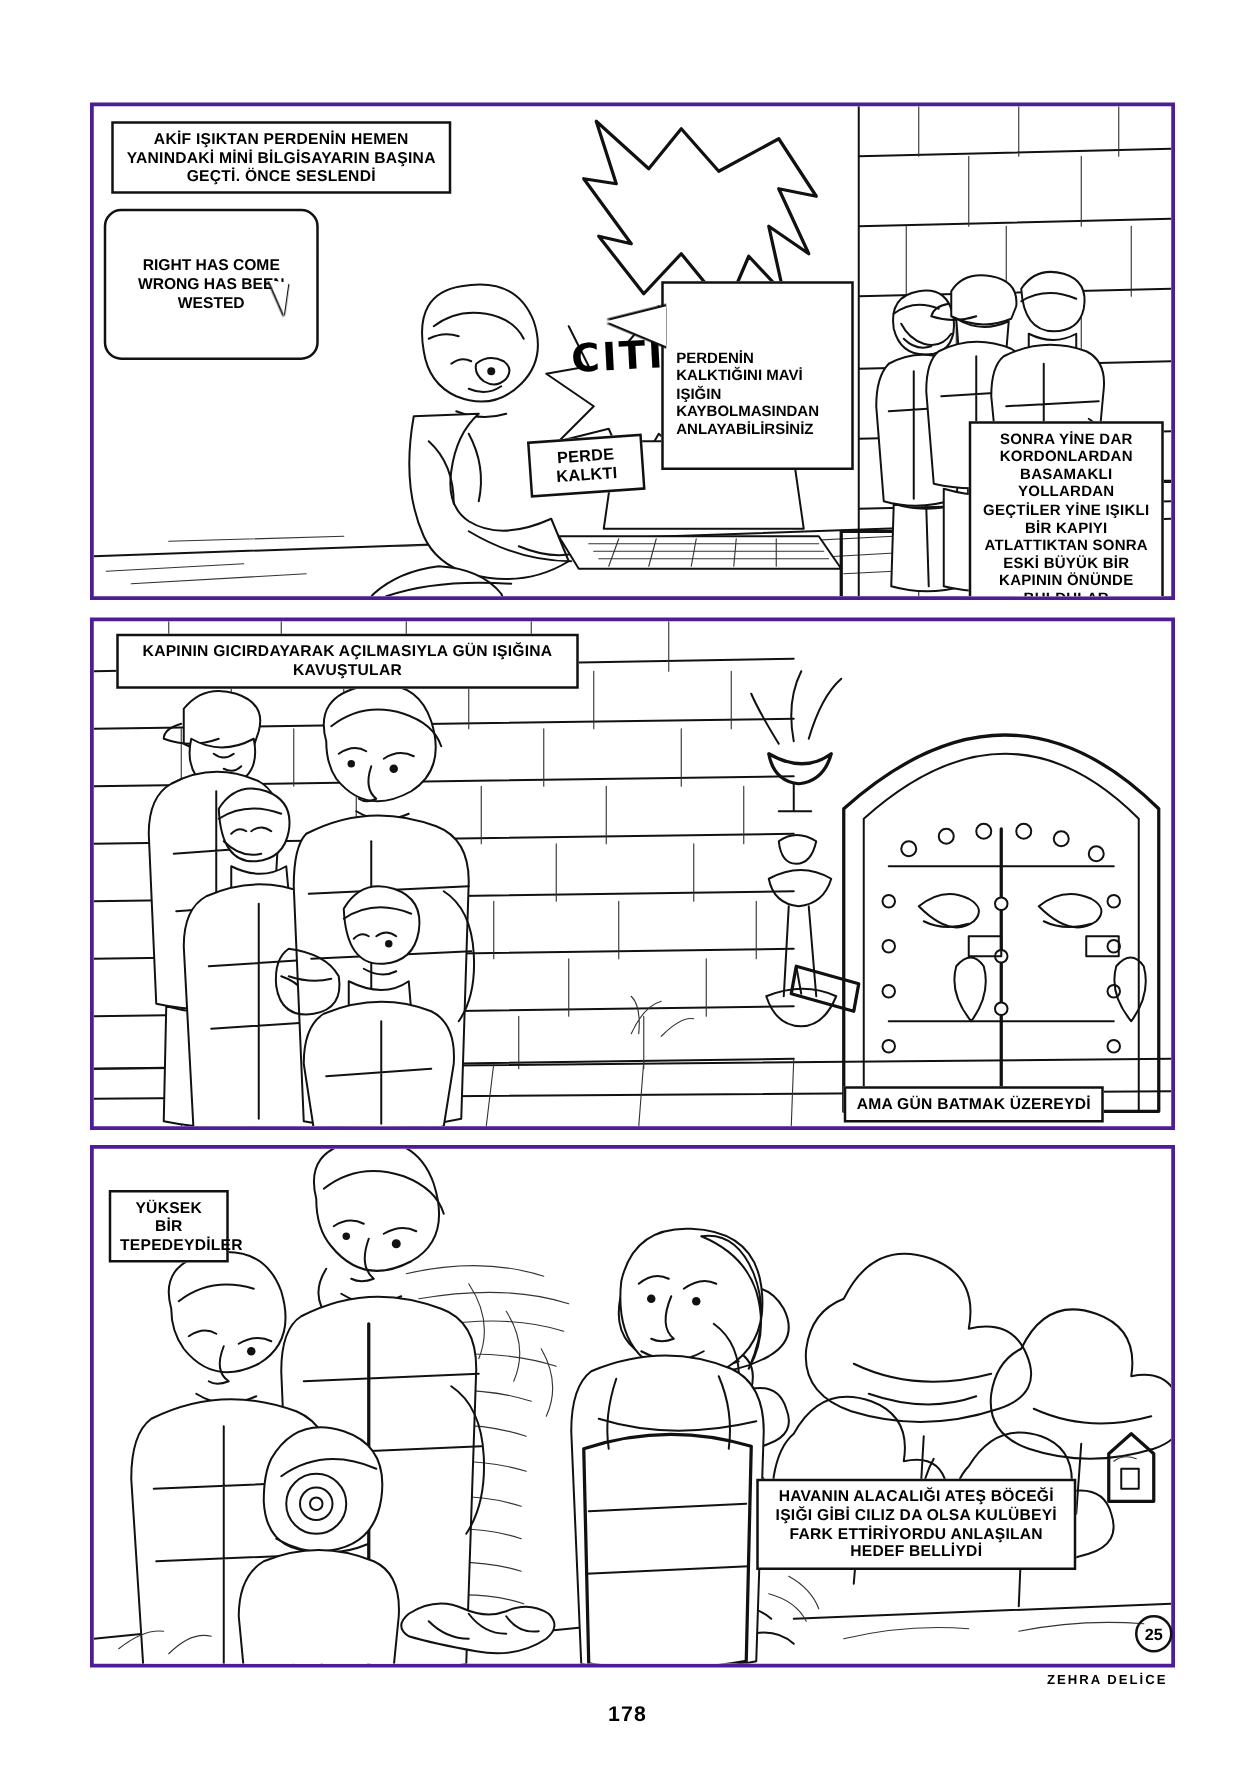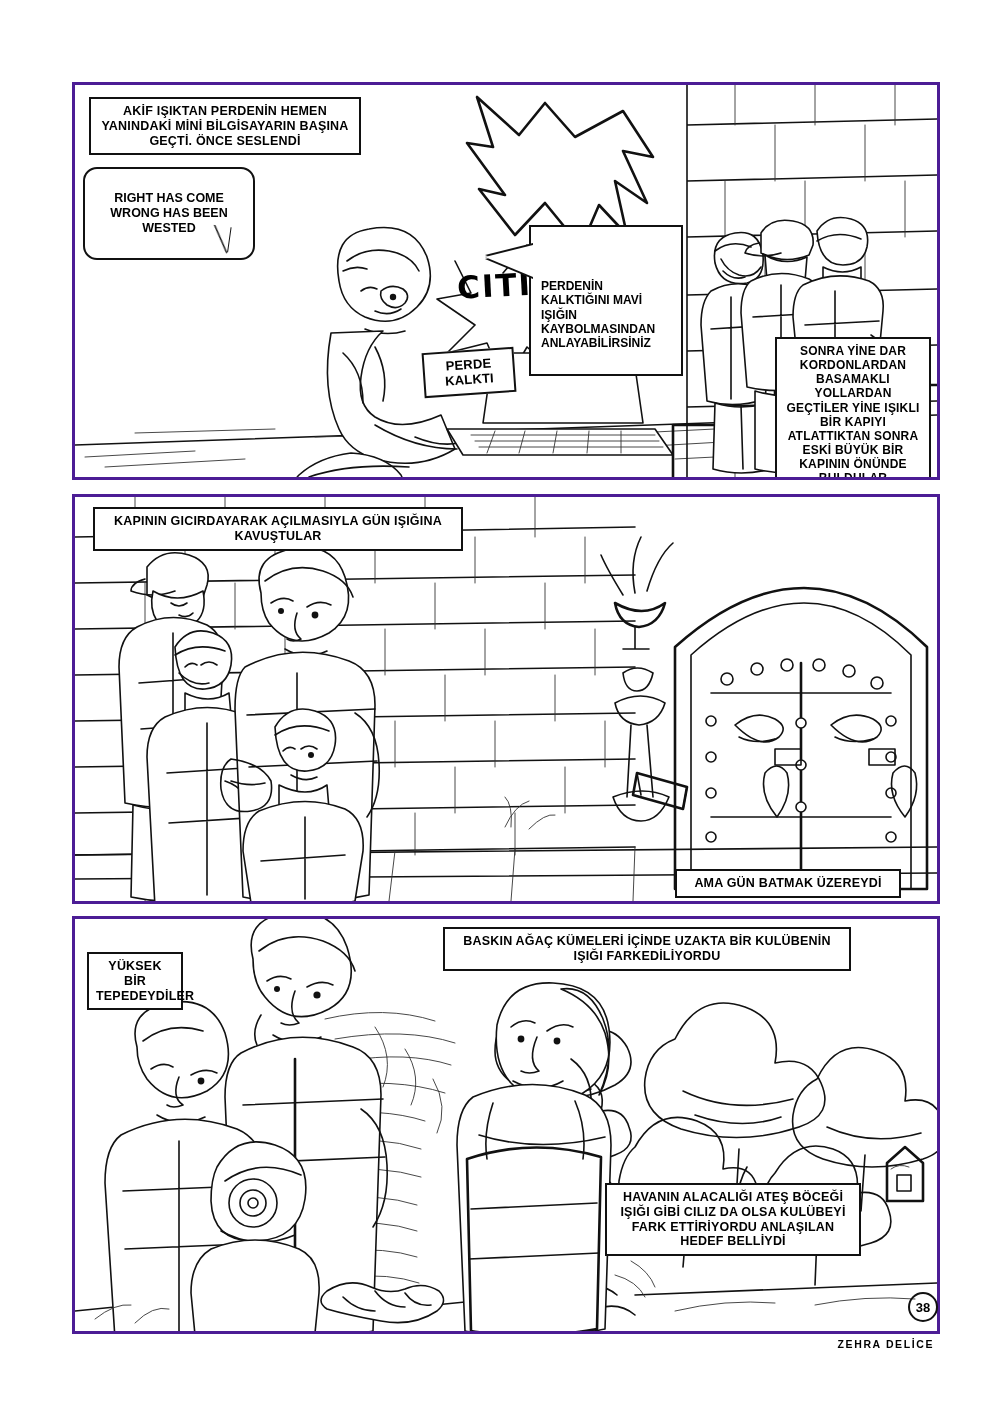--- a/index.html
+++ b/index.html
@@ -43,21 +43,21 @@
     font-weight: 700;
     text-transform: uppercase;
     white-space: pre-line;
     box-sizing: border-box;
   }
   .bubble {
     position: absolute;
     background: #fff;
     border: 2px solid #111;
     border-radius: 14px;
-    padding: 7px 9px;
+    padding: 21px 9px;
     font-size: 12.5px;
     line-height: 1.2;
     text-align: center;
     font-weight: 700;
     text-transform: uppercase;
     white-space: pre-line;
     box-sizing: border-box;
   }
   .bubble .tail {
     position: absolute;
@@ -92,21 +92,21 @@
     border-top: 12px solid transparent;
     border-bottom: 20px solid transparent;
     border-right: 48px solid #fff;
     filter: drop-shadow(0 -2px 0 #111) drop-shadow(0 2px 0 #111);
   }
   #cap-1d { left: 700px; top: 252px; width: 156px; text-align: center; font-size: 12px;}
   #cap-1e { left: 348px; top: 265px; width: 92px; font-size: 13px; transform: rotate(-4deg); }
 
   
   #cap-2a { left: 18px;  top: 10px;  width: 370px; }
-  #cap-2b { left: 600px; top: 372px; width: 226px; }
+  #cap-2b { left: 600px; top: 372px; width: 208px; }
 
   
   #cap-3a { left: 12px;  top: 12px;  width: 96px; margin-top: 21px; }
   #cap-3b { left: 368px; top: 8px;   width: 408px; }
   #cap-3c { left: 530px; top: 264px; width: 256px; }
 
   
   svg.art { position: absolute; left: 0; top: 0; width: 100%; height: 100%; }
   svg.art * { vector-effect: non-scaling-stroke; }
   .ln  { fill: none; stroke: #111; stroke-width: 1.6; stroke-linecap: round; stroke-linejoin: round; }
@@ -449,20 +449,20 @@
       <path class="ln" d="M418 184 q-10 30 -6 56 M500 182 q12 28 8 58"></path>
 
       <path class="fillw" d="M252 372 q22 -14 44 -4 q18 8 34 2 q18 -8 34 2 q10 10 -2 20
                               q-24 16 -56 10 q-34 -6 -54 -12 q-12 -8 0 -18 Z"></path>
       <path class="ln" d="M268 378 q14 14 32 14 M300 372 q12 16 30 16 M330 374 q10 14 26 12"></path>
 
       <path class="lnt" d="M20 400 q20 -16 36 -14 M60 404 q18 -18 34 -14"></path>
     </svg>
 
     <div class="cap" id="cap-3a">YÜKSEK BİR TEPEDEYDİLER</div>
-    <div class="cap" id="cap-3b">BASKIN AĞAÇ KÜMELERİ İÇİNDE UZAKTA BİR KULÜBENİN IŞIĞI FARKEDİLİYORDU</div>
     <div class="cap" id="cap-3c">HAVANIN ALACALIĞI ATEŞ BÖCEĞİ IŞIĞI GİBİ CILIZ DA OLSA KULÜBEYİ FARK ETTİRİYORDU ANLAŞILAN HEDEF BELLİYDİ</div>
   </div>
 
-  <div id="panel-number">38</div>
+  <div id="panel-number">25</div>
   <div id="signature">ZEHRA DELİCE</div>
+  <div id="page-number">178</div>
 
 </div>
 
 </body></html>

